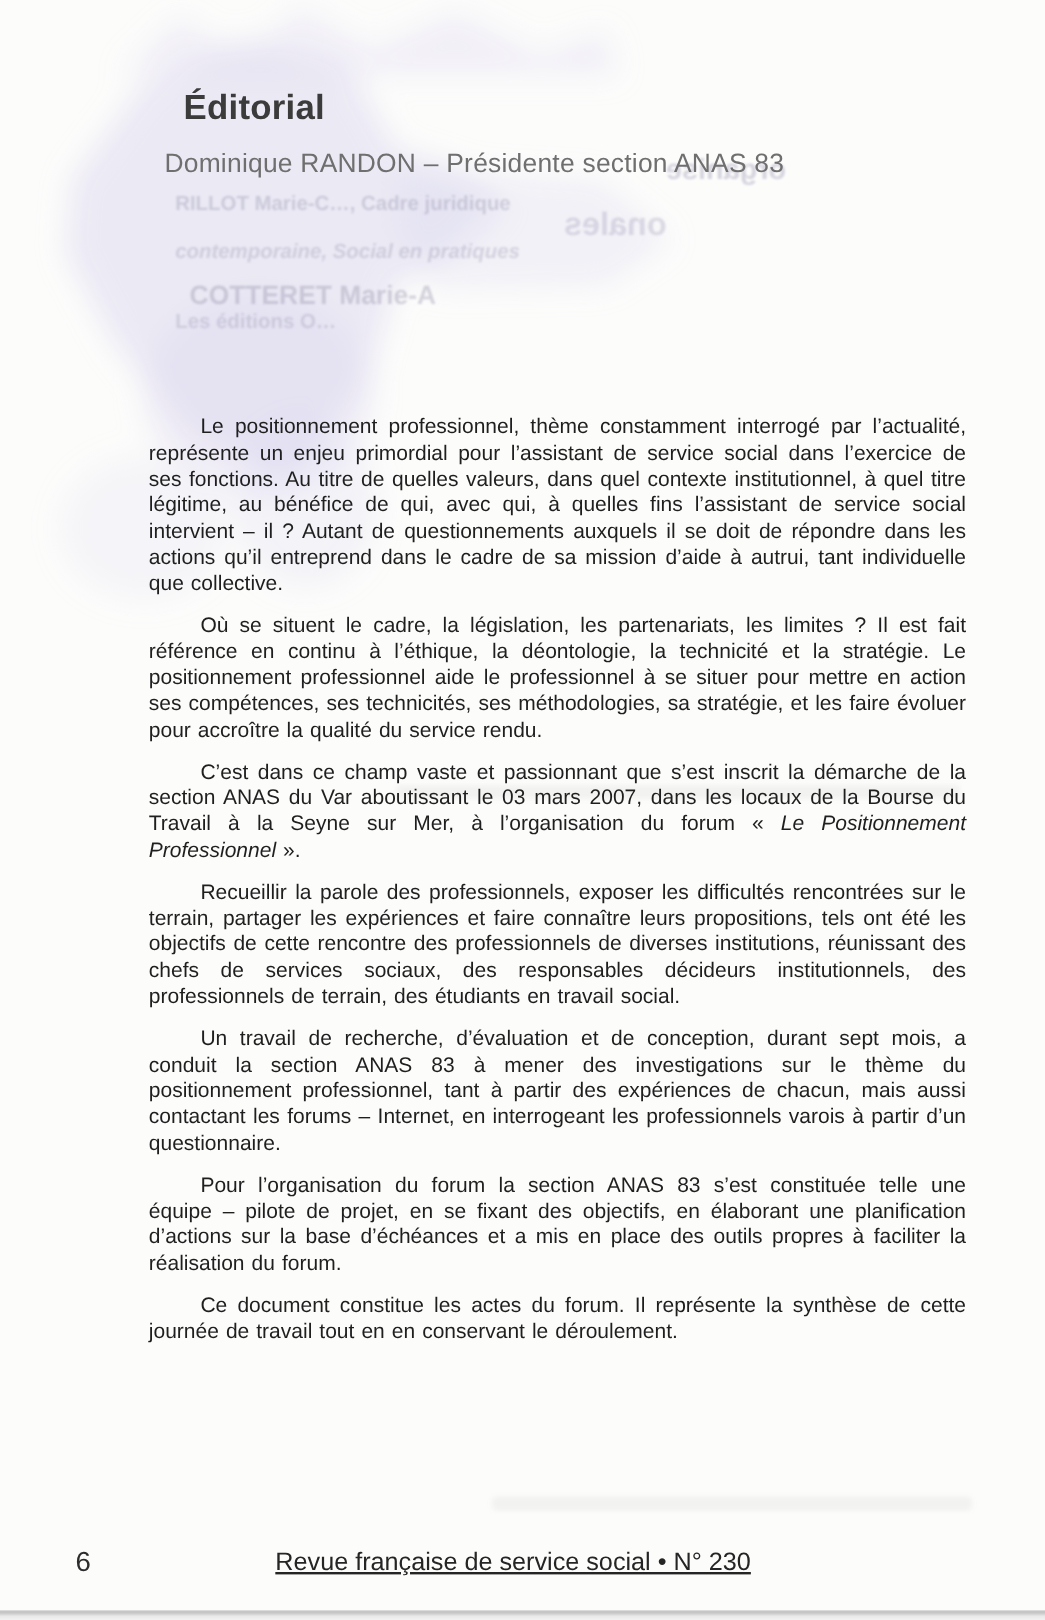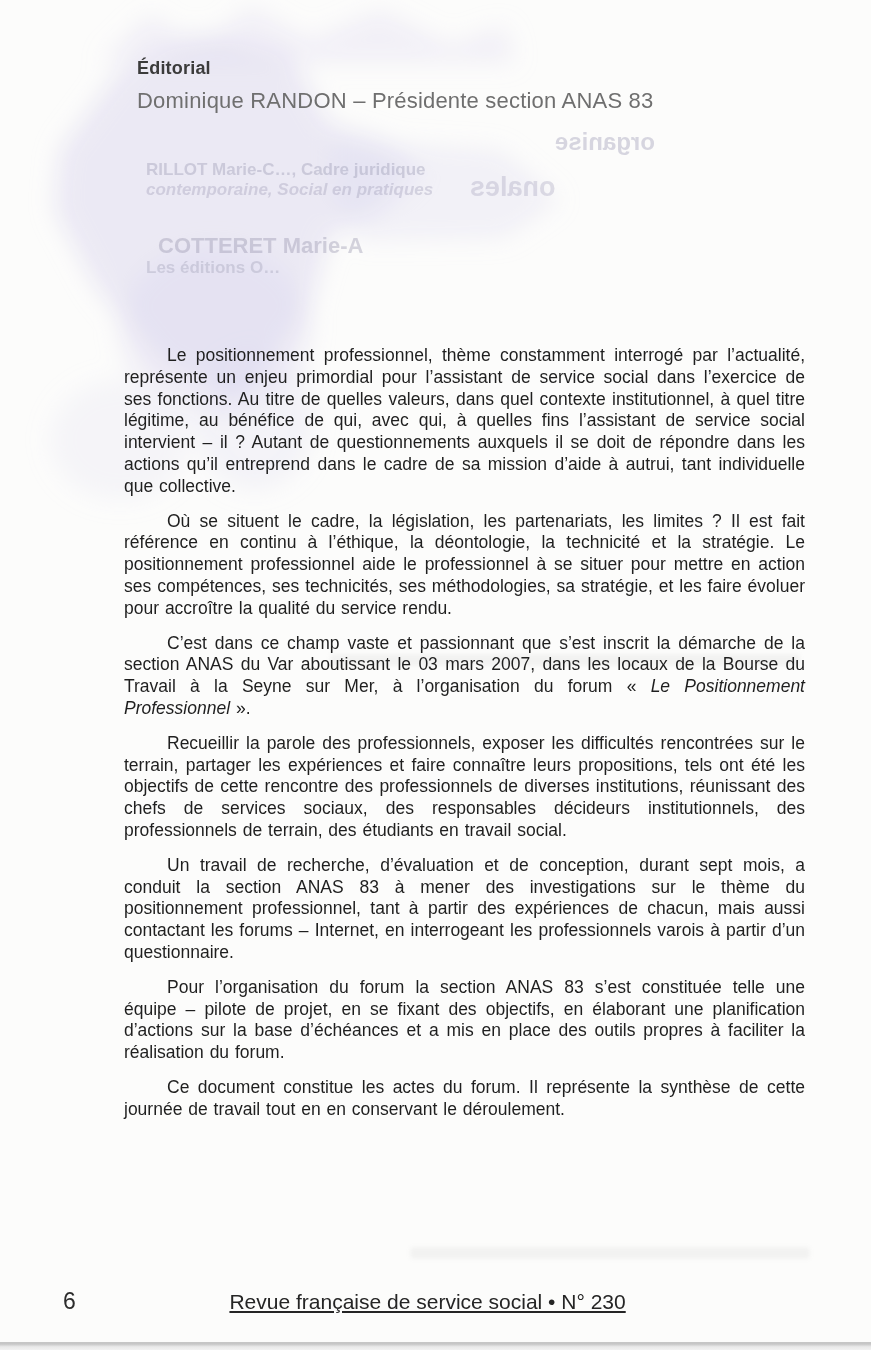--- a/index.html
+++ b/index.html
@@ -22,40 +22,40 @@
 
   
   .ghost {
     position: absolute;
     white-space: nowrap;
     pointer-events: none;
     filter: blur(0.7px);
   }
   .ghost.mirrored { transform: scaleX(-1); }
   .g1 { left: 146px; top: 160px; font-size: 17px; font-weight: 700; color: rgba(142,140,168,0.34); }
-  .g2 { left: 146px; top: 180px; font-size: 17px; font-weight: 600; font-style: italic; color: rgba(142,140,168,0.30); }
+  .g2 { left: 146px; top: 200px; font-size: 17px; font-weight: 600; font-style: italic; color: rgba(142,140,168,0.30); }
   .g3 { left: 158px; top: 233px; font-size: 22px; font-weight: 700; color: rgba(138,136,162,0.34); }
   .g4 { left: 146px; top: 258px; font-size: 17px; font-weight: 700; color: rgba(138,136,162,0.28); }
   .gm1 { left: 555px; top: 128px; font-size: 24px; font-weight: 600; color: rgba(152,150,178,0.38); }
   .gm2 { left: 470px; top: 172px; font-size: 27px; font-weight: 700; color: rgba(152,150,178,0.30); }
   .smudge {
     position: absolute;
     pointer-events: none;
     background: rgba(110,110,110,0.07);
     filter: blur(2px);
     border-radius: 4px;
   }
   .smudge-a { left: 330px; top: 654px; width: 470px; height: 12px; }
   .smudge-b { left: 410px; top: 1247px; width: 400px; height: 12px; }
 
   
   .header { position: absolute; left: 137px; top: 58px; }
   .title {
-    margin: 0;
-    font-size: 18px;
+    margin: 16px;
+    font-size: 29px;
     font-weight: 700;
     color: #3b3b3b;
     letter-spacing: 0.2px;
   }
   .subtitle {
     margin-top: 9px;
     font-size: 22px;
     font-weight: 400;
     color: #6f6f6f;
     letter-spacing: 0.2px;

